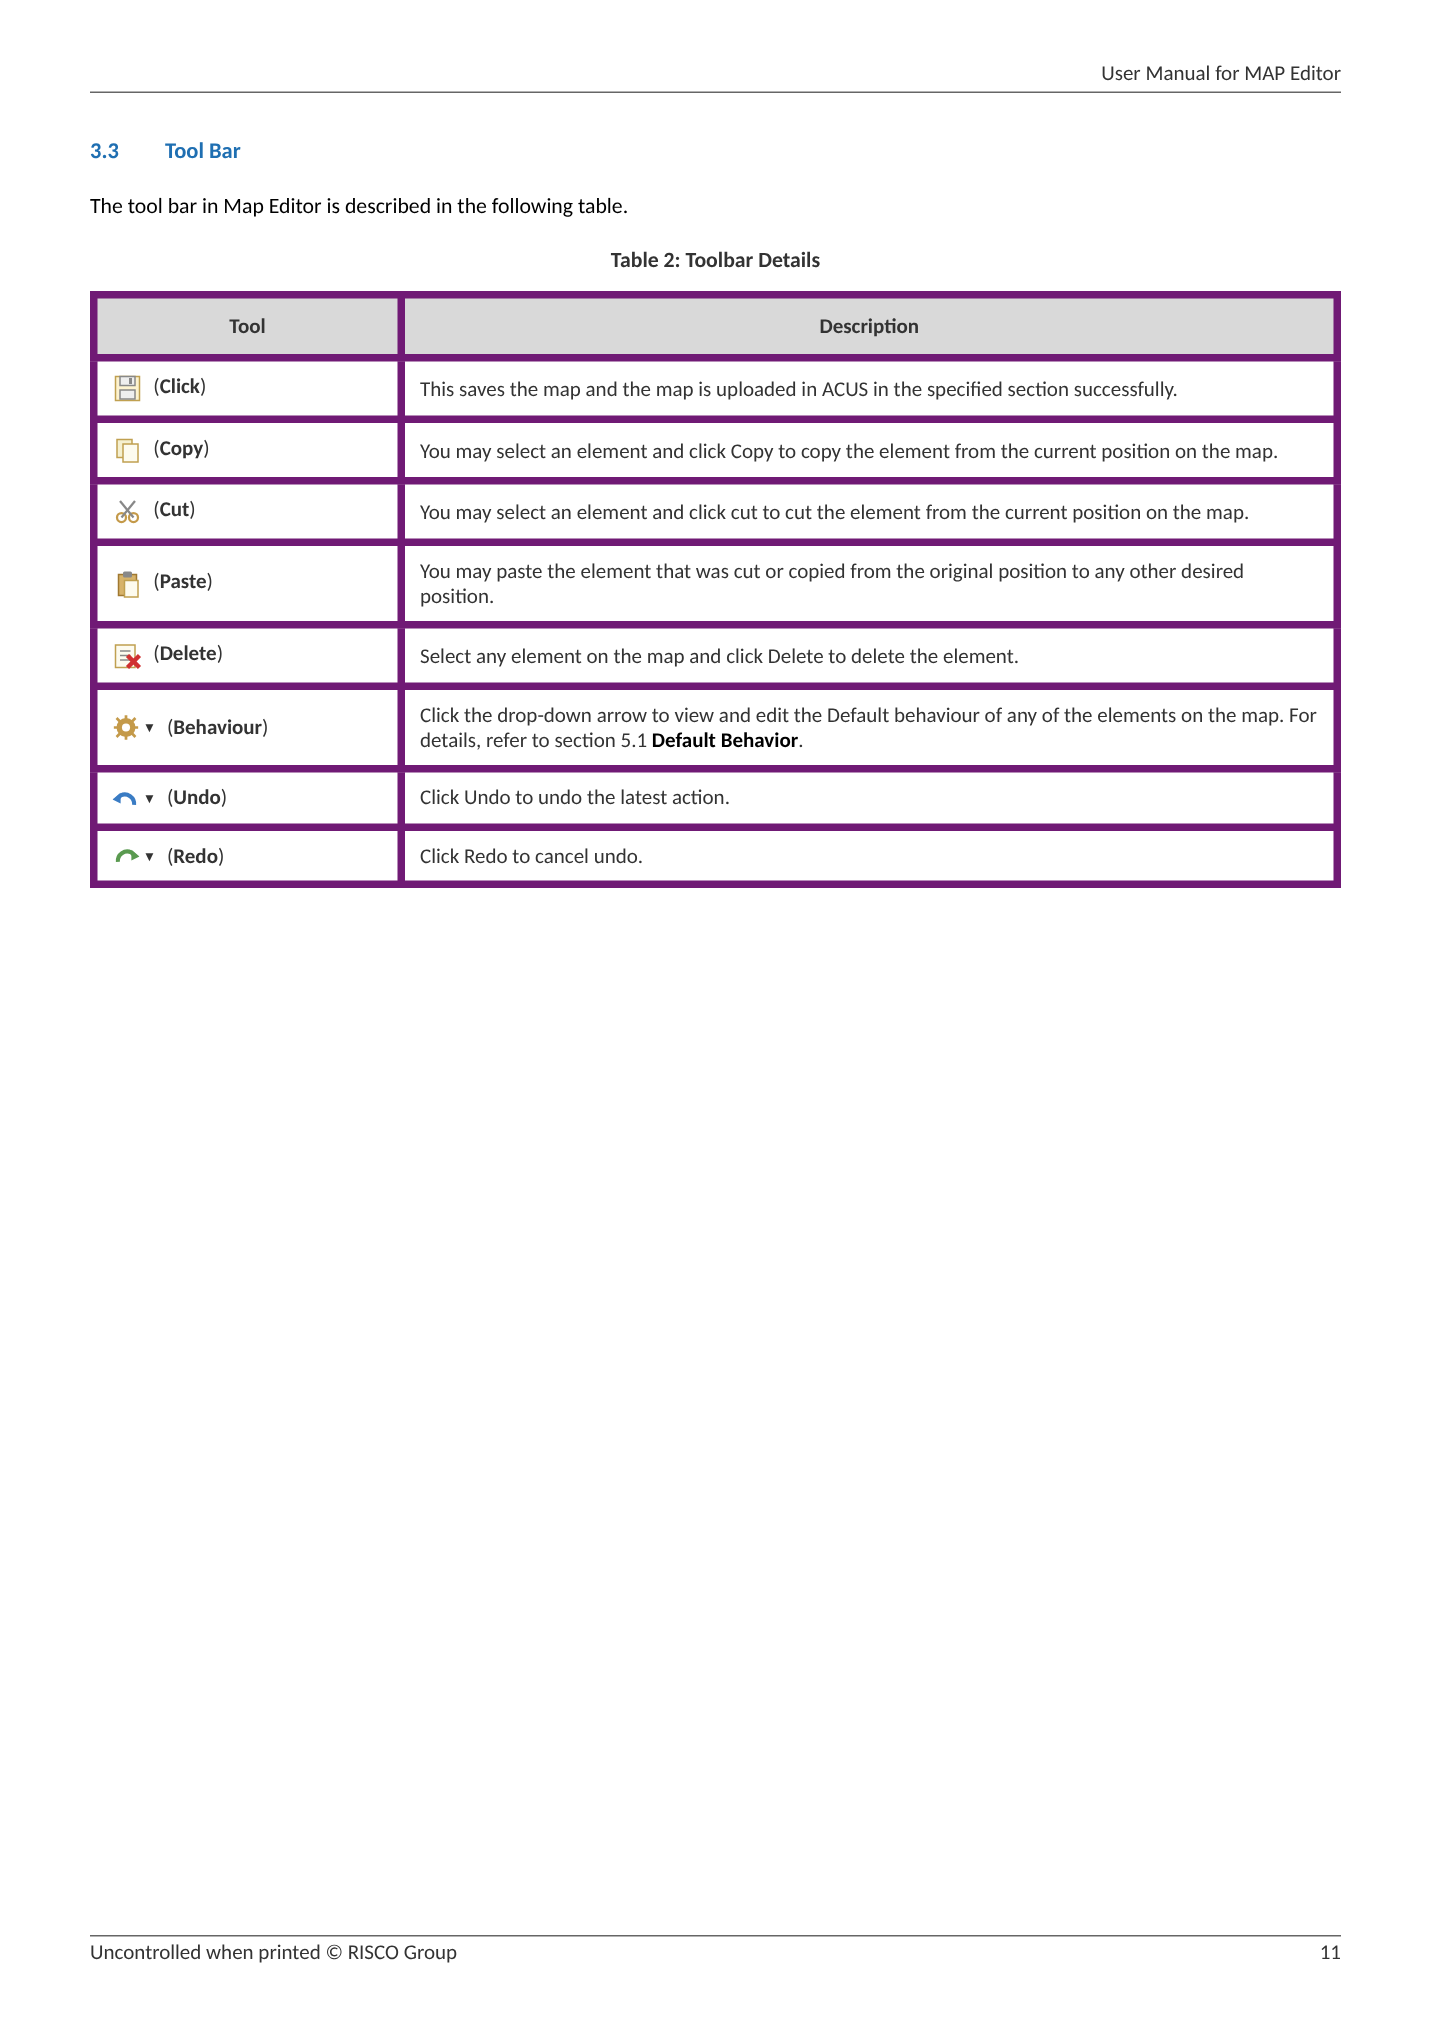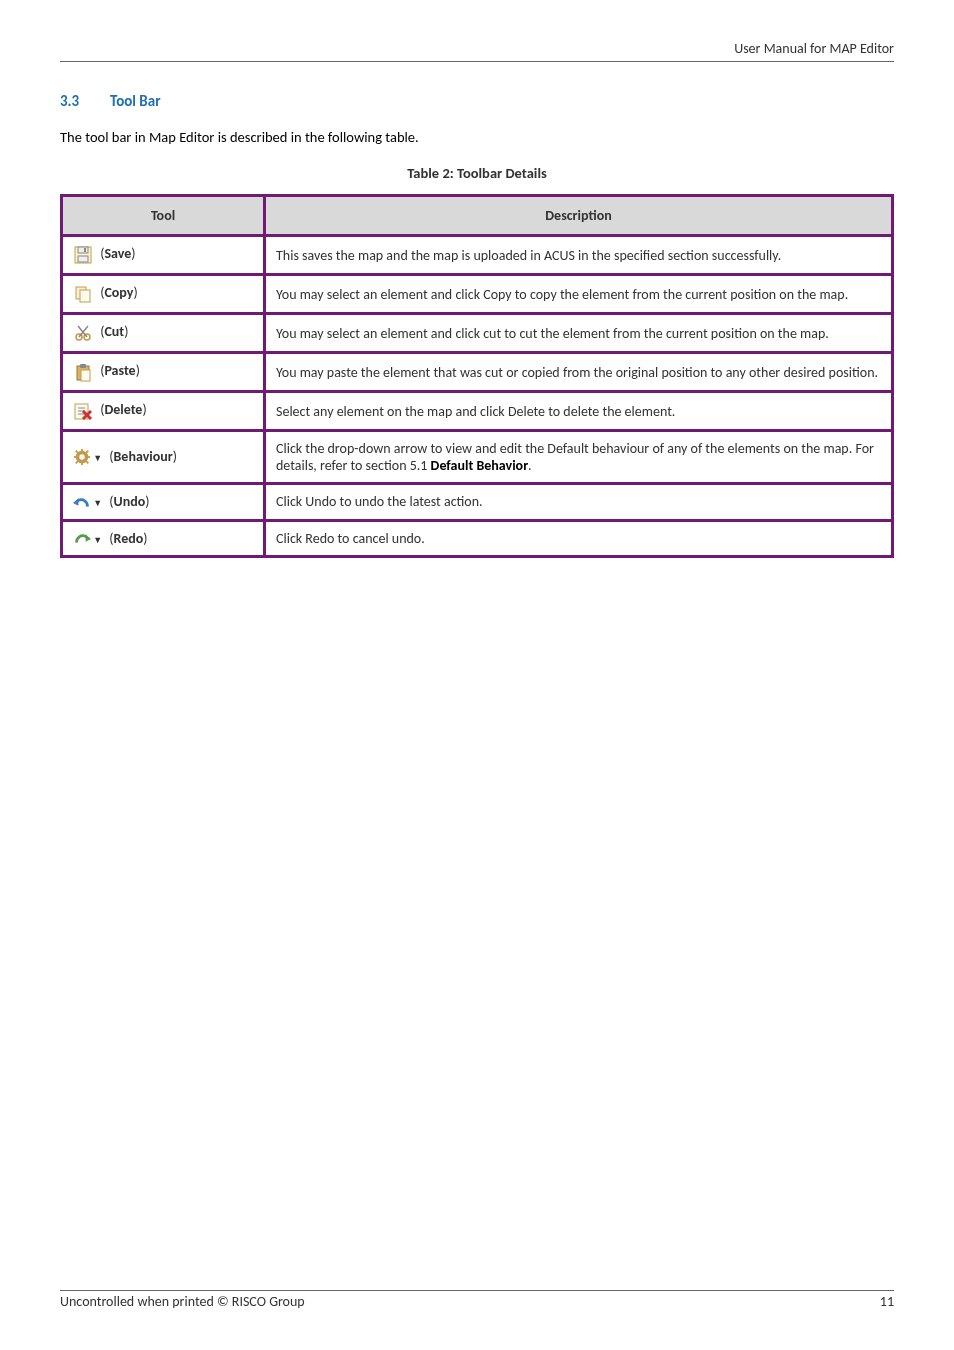--- a/index.html
+++ b/index.html
@@ -50,21 +50,21 @@
     font-weight: bold;
     font-size: 14.5px;
     margin-bottom: 12px;
   }
   table.toolbar-table {
     width: 100%;
     border-collapse: collapse;
     font-size: 14px;
   }
   table.toolbar-table th, table.toolbar-table td {
-    border: 3px solid #701a75;
+    border: 5px solid #701a75;
     padding: 8px 10px;
     vertical-align: middle;
     text-align: left;
     margin-left: 21px;
   }
   table.toolbar-table th {
     background: #D9D9D9;
     font-weight: bold;
     text-align: center;
     padding: 10px;
@@ -133,21 +133,21 @@
     <tbody>
 
       <tr>
         <td class="tool-cell">
           <svg width="20" height="20" viewBox="0 0 20 20">
             <rect x="2" y="2" width="16" height="16" fill="#FDF3D0" stroke="#c0a050"></rect>
             <rect x="5" y="2" width="10" height="6" fill="#eee" stroke="#888"></rect>
             <rect x="11" y="3" width="2" height="4" fill="#888"></rect>
             <rect x="5" y="11" width="10" height="6" fill="#eee" stroke="#888"></rect>
           </svg>
-          <span class="tool-label">(<span class="bold">Save</span>)</span>
+          <span class="tool-label">(<span class="bold">Click</span>)</span>
         </td>
         <td>This saves the map and the map is uploaded in ACUS in the specified section successfully.</td>
       </tr>
 
       <tr>
         <td class="tool-cell">
           <svg width="20" height="20" viewBox="0 0 20 20">
             <rect x="3" y="3" width="10" height="12" fill="#f5f0d0" stroke="#c0a050"></rect>
             <rect x="7" y="6" width="10" height="12" fill="#fdfbef" stroke="#c0a050"></rect>
           </svg>

